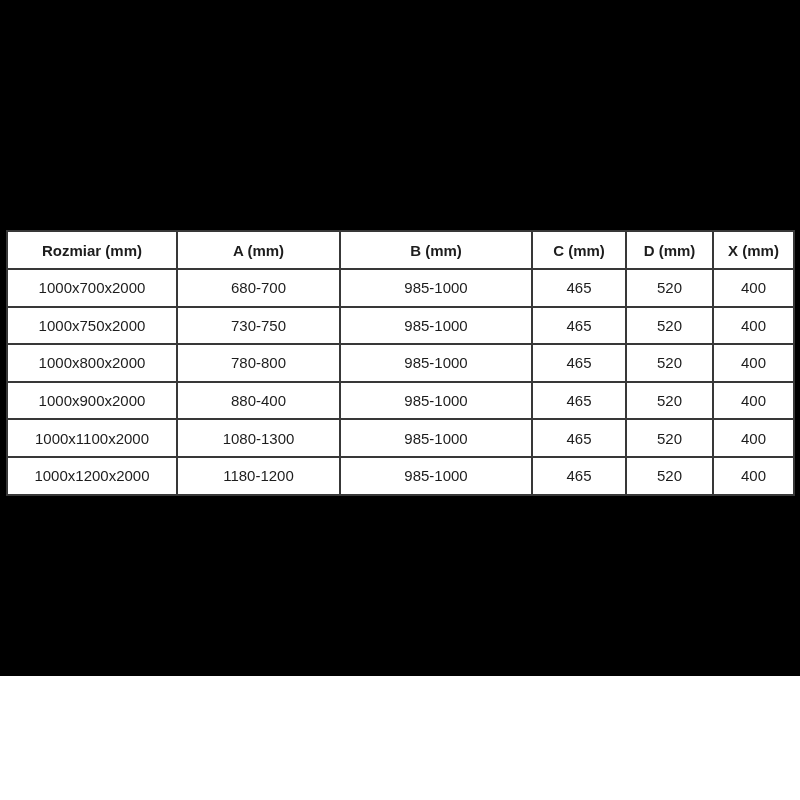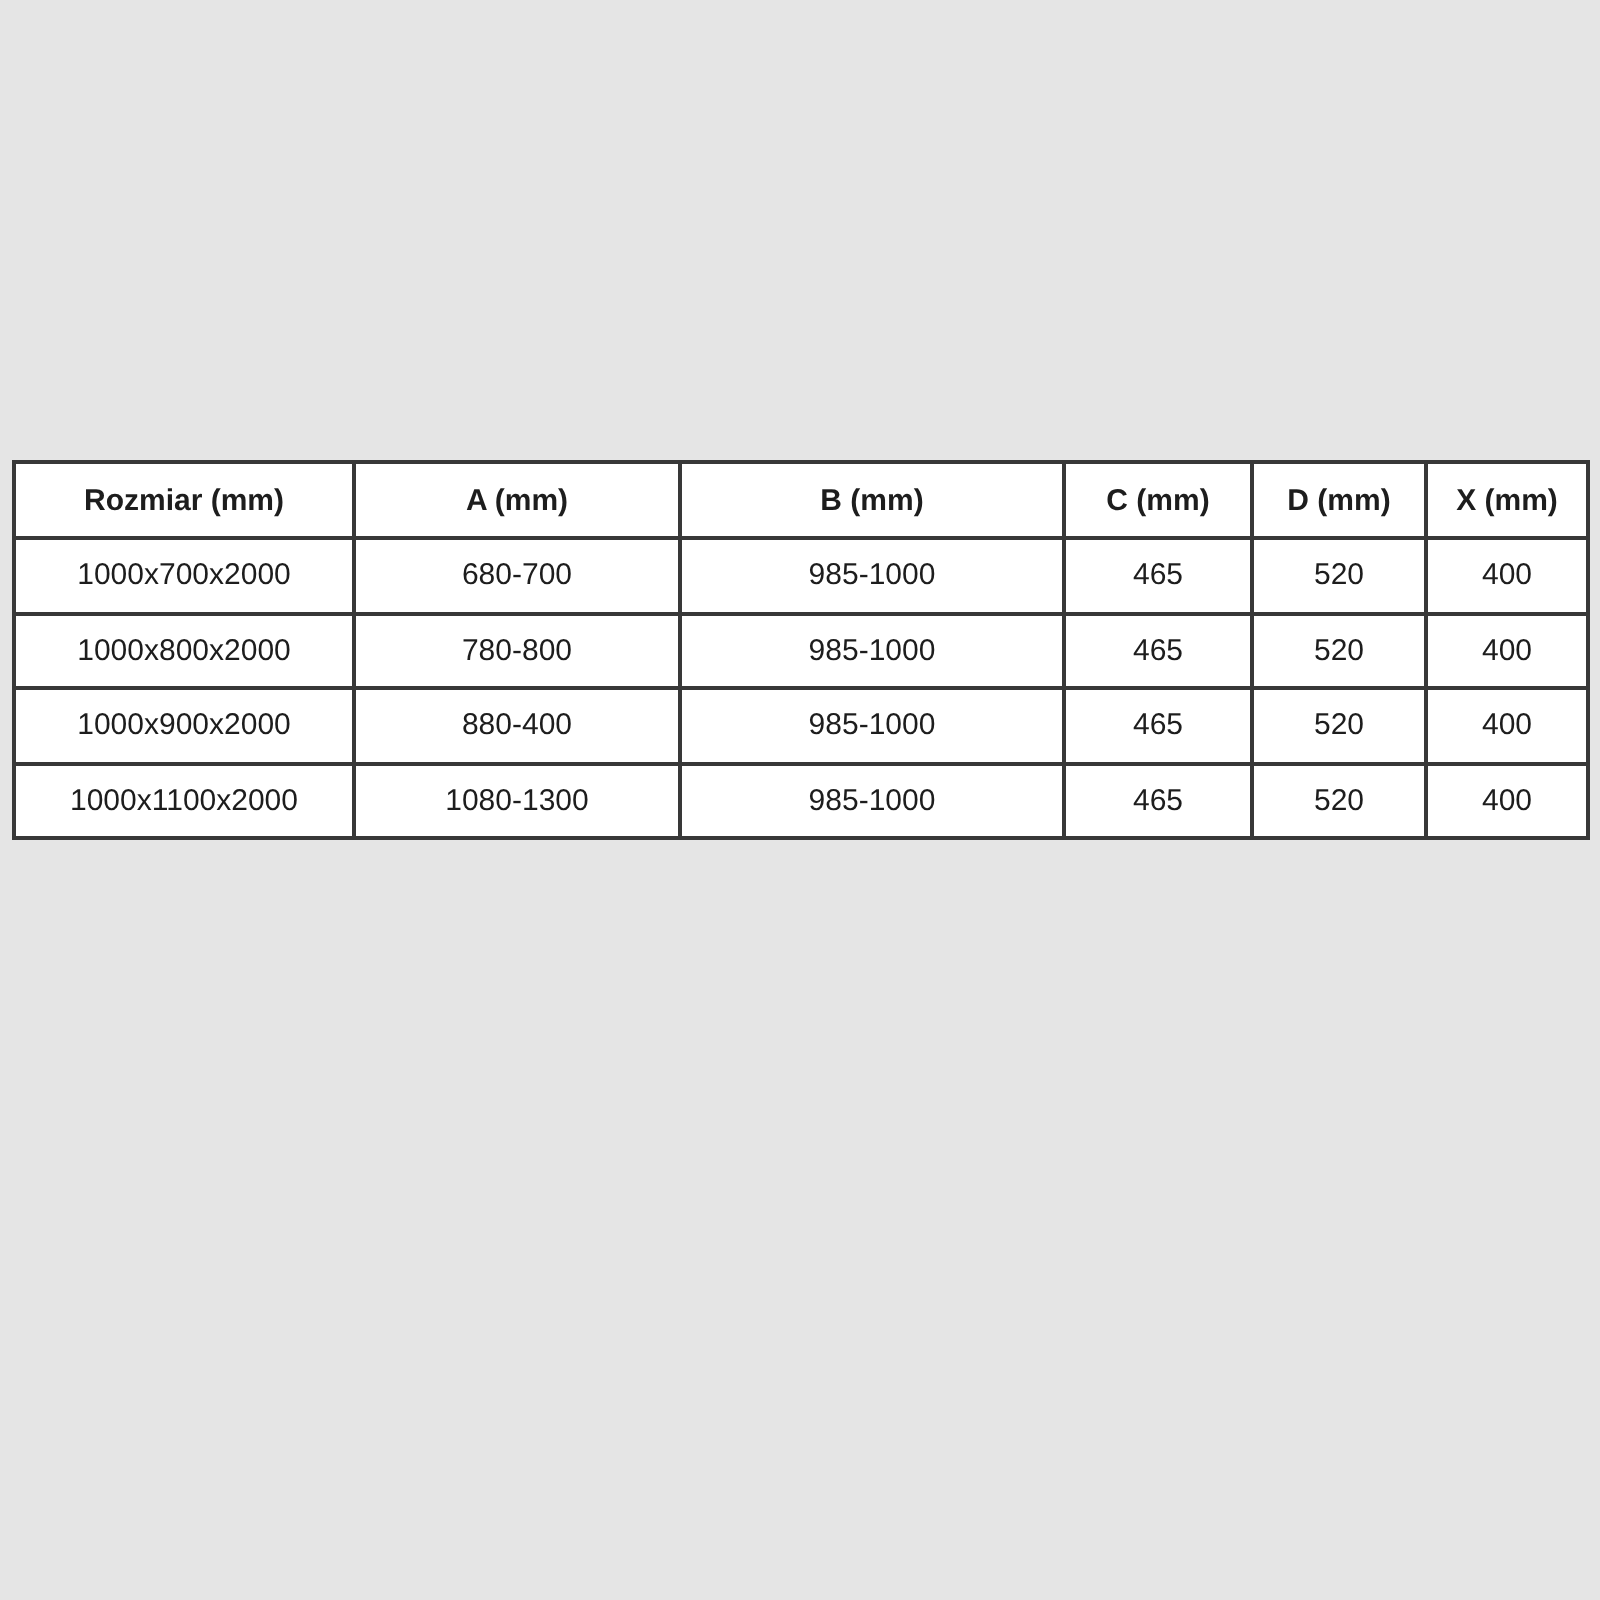--- a/index.html
+++ b/index.html
@@ -6,22 +6,22 @@
     margin: 0;
     padding: 0;
     width: 800px;
     height: 800px;
     background: #ffffff;
     font-family: "Liberation Sans", sans-serif;
   }
   .page {
     position: relative;
     width: 800px;
-    height: 800px;
-    background: #e5e5e5;
+    height: 676px;
+    background: #000000;
     overflow: hidden;
   }
   .table-wrap {
     position: absolute;
     left: 6px;
     top: 230px;
     width: 787px;
   }
   table.spec-table {
     border-collapse: collapse;
@@ -77,20 +77,28 @@
       <tbody>
           <tr>
             <td>1000x700x2000</td>
             <td>680-700</td>
             <td>985-1000</td>
             <td>465</td>
             <td>520</td>
             <td>400</td>
           </tr>
           <tr>
+            <td>1000x750x2000</td>
+            <td>730-750</td>
+            <td>985-1000</td>
+            <td>465</td>
+            <td>520</td>
+            <td>400</td>
+          </tr>
+          <tr>
             <td>1000x800x2000</td>
             <td>780-800</td>
             <td>985-1000</td>
             <td>465</td>
             <td>520</td>
             <td>400</td>
           </tr>
           <tr>
             <td>1000x900x2000</td>
             <td>880-400</td>
@@ -100,16 +108,24 @@
             <td>400</td>
           </tr>
           <tr>
             <td>1000x1100x2000</td>
             <td>1080-1300</td>
             <td>985-1000</td>
             <td>465</td>
             <td>520</td>
             <td>400</td>
           </tr>
+          <tr>
+            <td>1000x1200x2000</td>
+            <td>1180-1200</td>
+            <td>985-1000</td>
+            <td>465</td>
+            <td>520</td>
+            <td>400</td>
+          </tr>
         </tbody>
     </table>
   </div>
 </div>
 
 </body></html>

